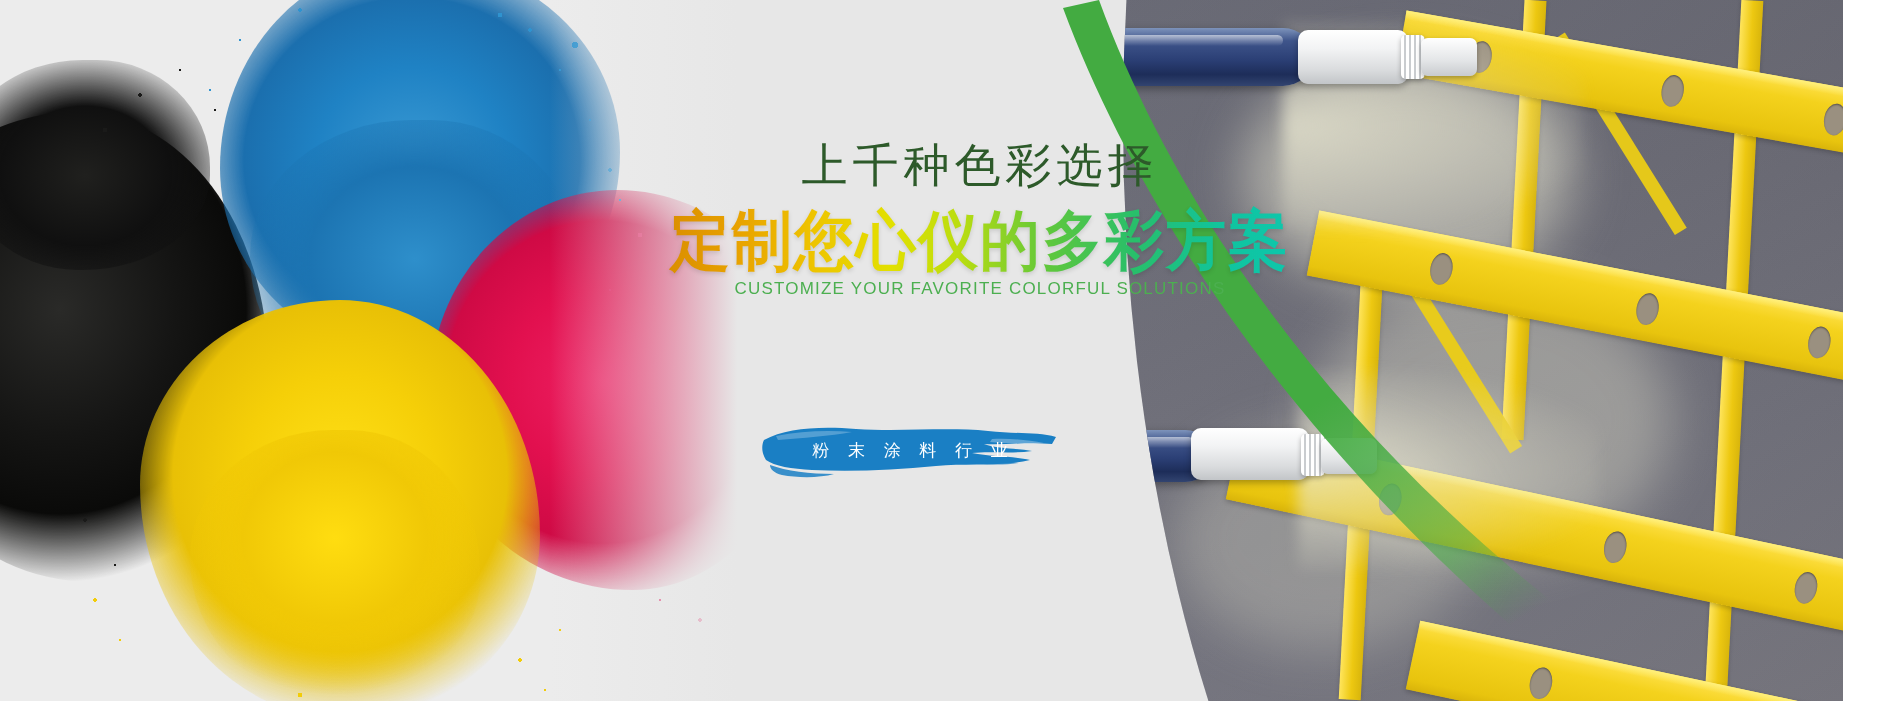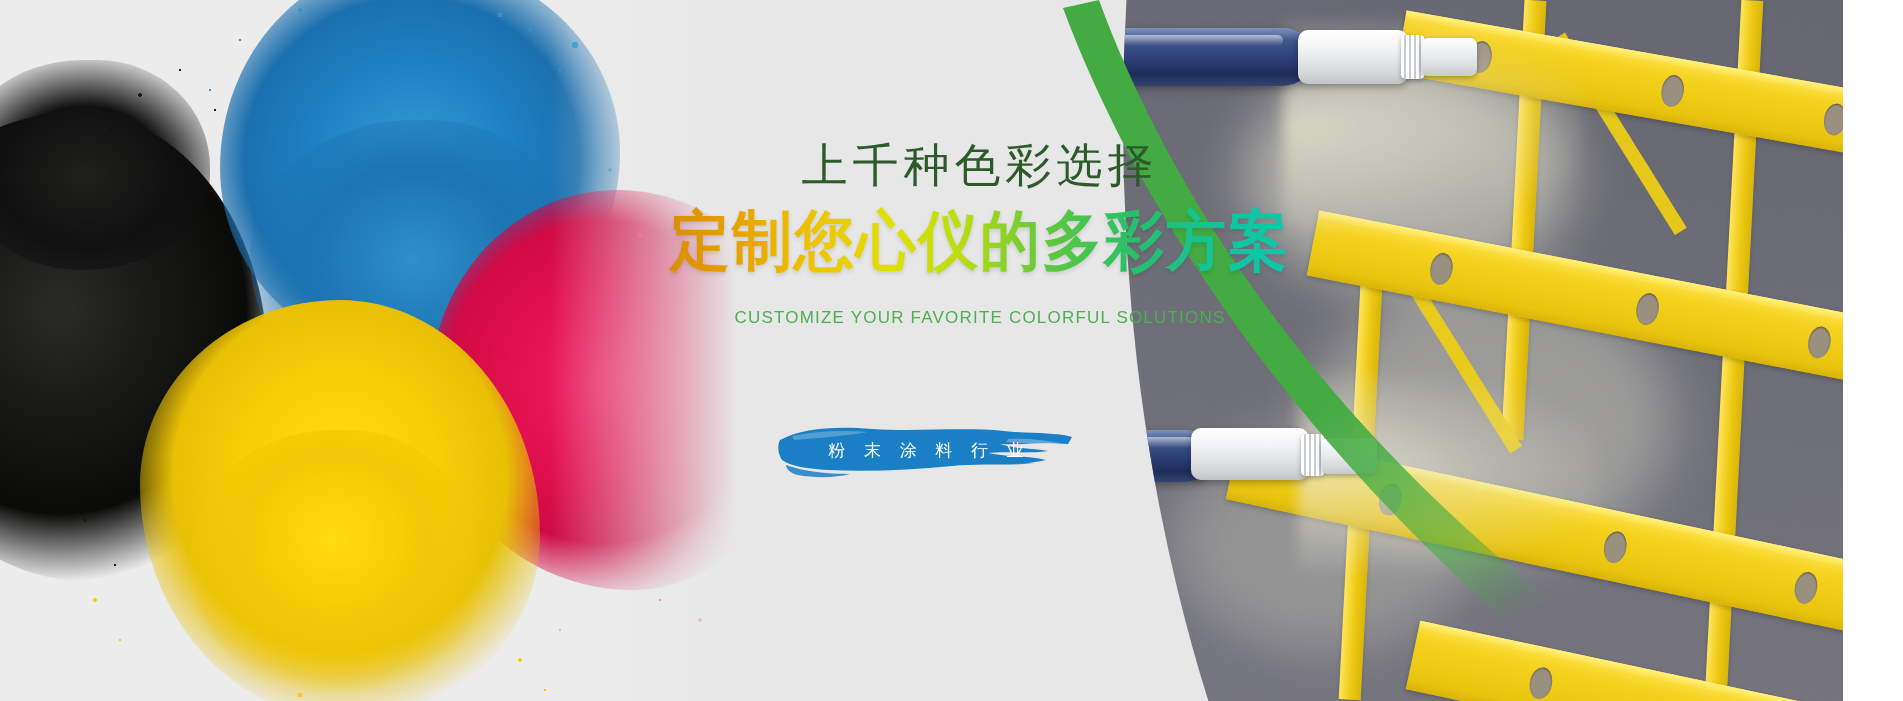--- a/index.html
+++ b/index.html
@@ -300,31 +300,31 @@
         #0ec7ae 100%);
     -webkit-background-clip: text;
     background-clip: text;
     color: transparent;
     -webkit-text-fill-color: transparent;
     filter: drop-shadow(0 2px 2px rgba(0,0,0,0.12));
     font-family: "DejaVu Sans", "Liberation Sans", sans-serif;
     transform: scaleY(1.08);
   }
   .subtitle-en {
-    margin-top: 35px;
+    margin-top: 6px;
     color: #4caf50;
     font-size: 17px;
     letter-spacing: 1.2px;
     white-space: nowrap;
     font-weight: 400;
   }
   
   .badge-wrap {
     position: absolute;
-    left: 776px; top: 418px;
+    left: 760px; top: 418px;
     width: 300px; height: 70px;
   }
   .badge-text {
     position: absolute;
     left: 0; right: 0; top: 21px;
     text-align: center;
     color: #ffffff;
     font-size: 17px;
     letter-spacing: 7px;
     text-indent: 7px;

